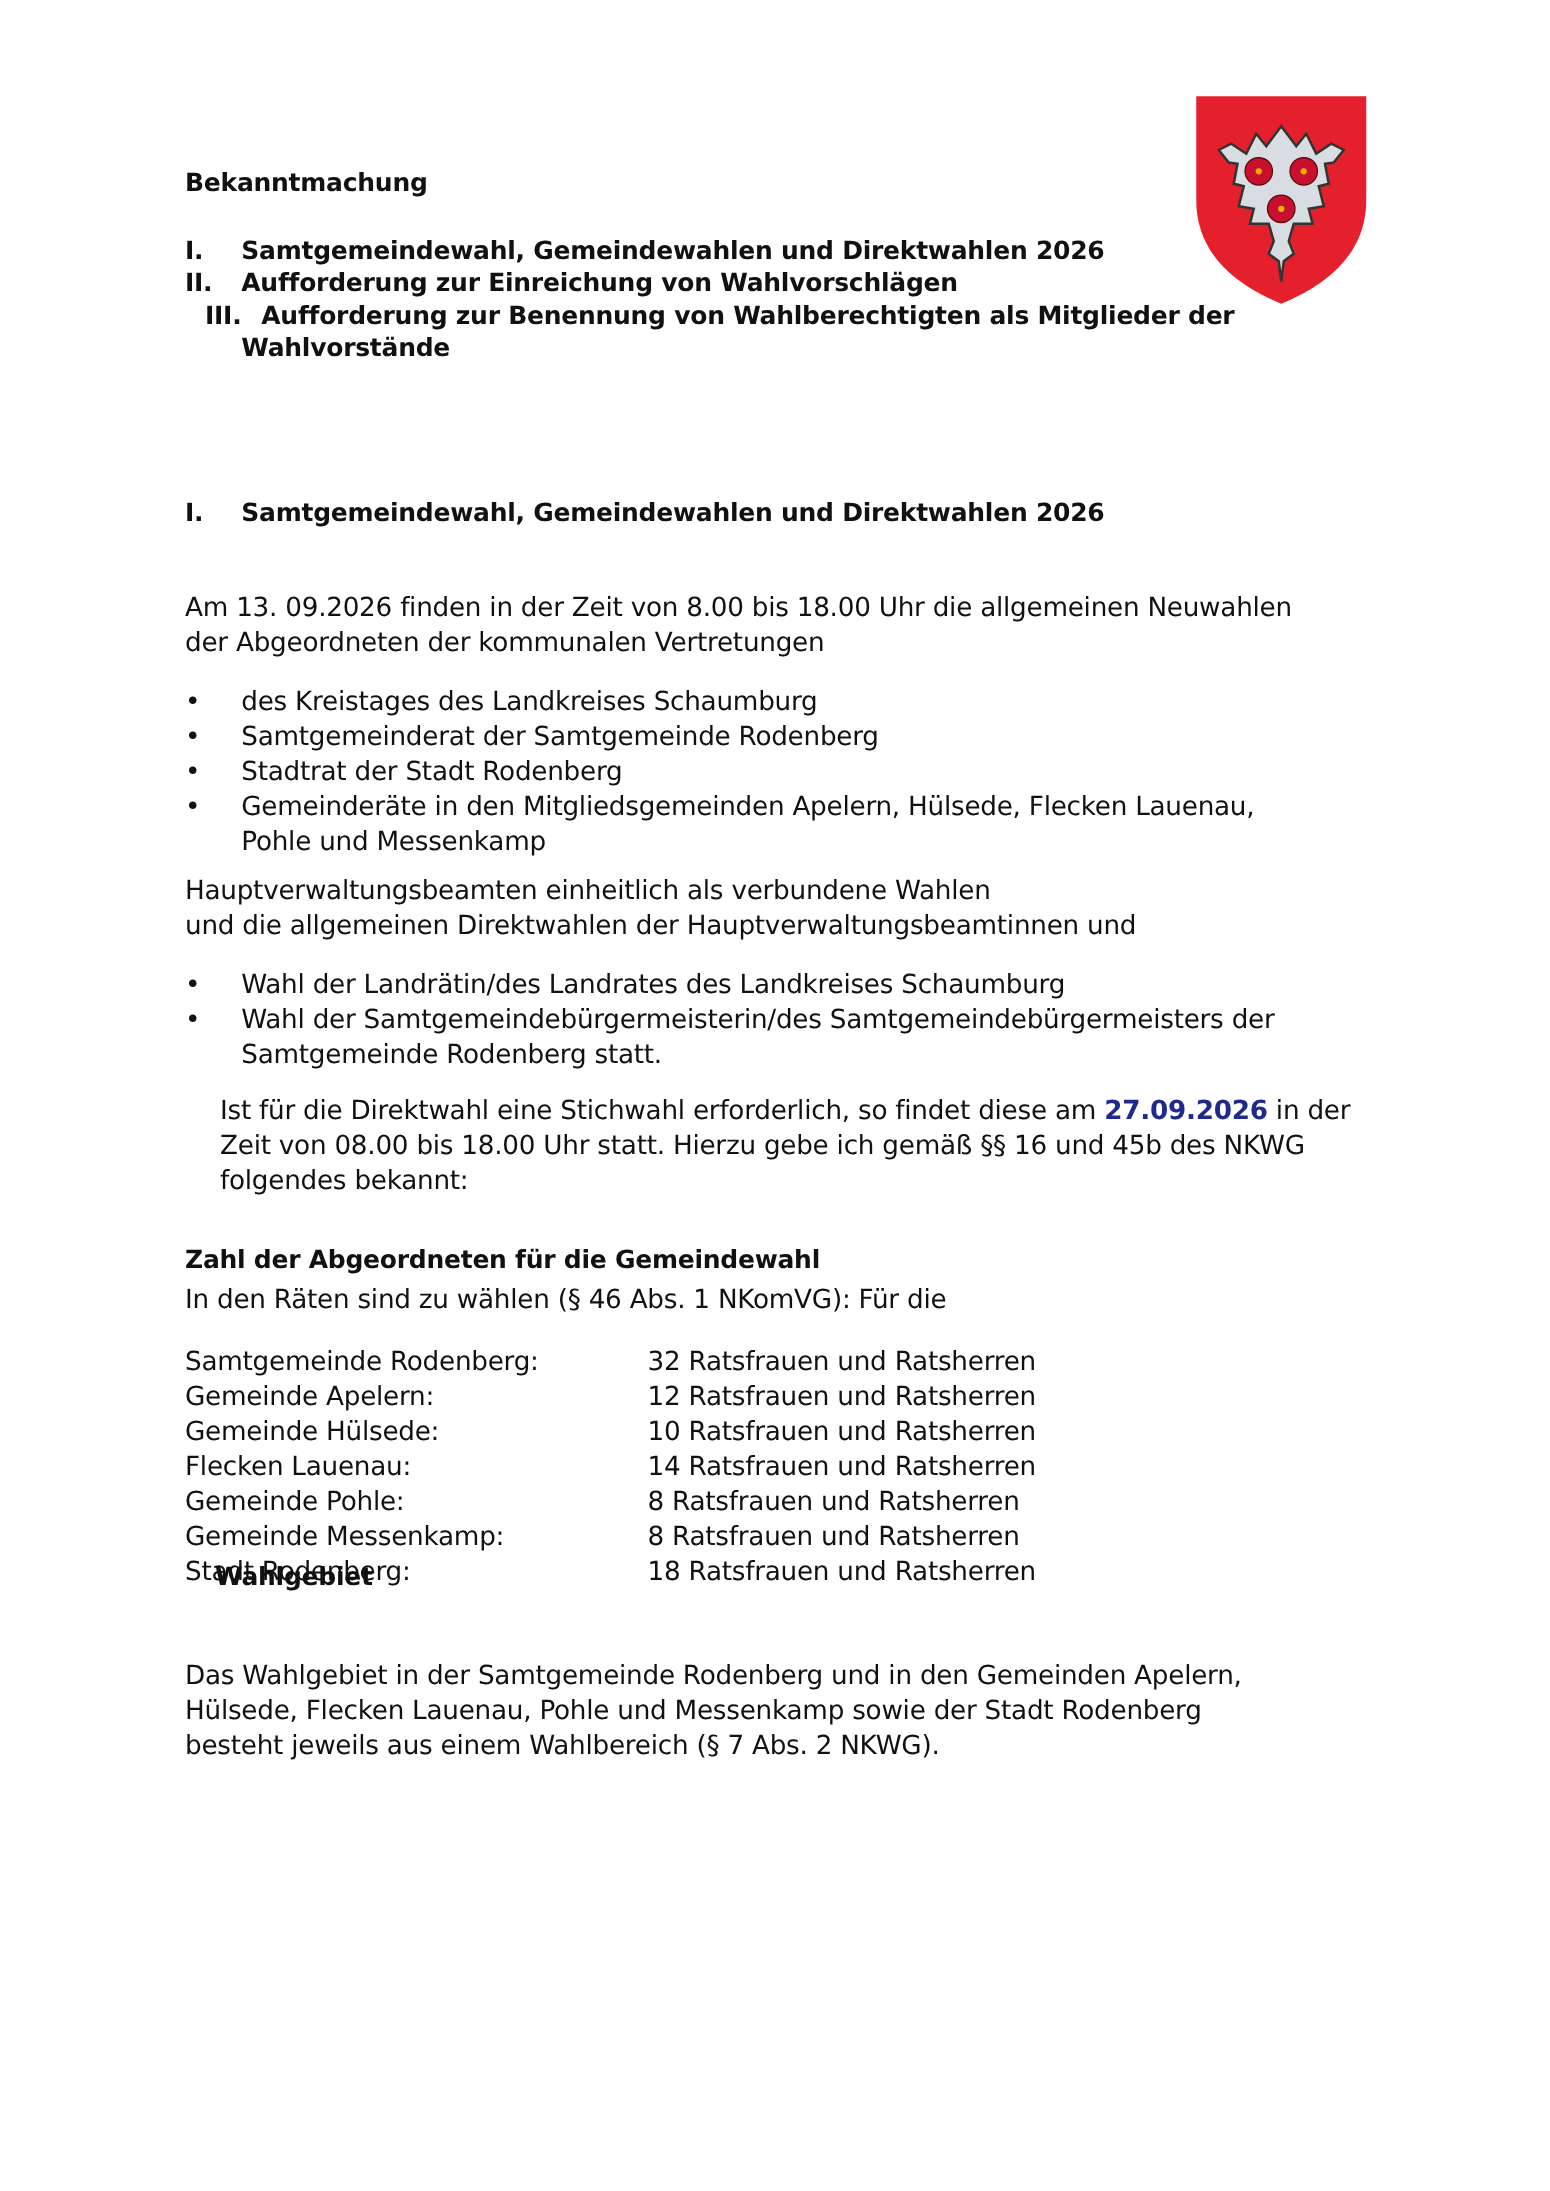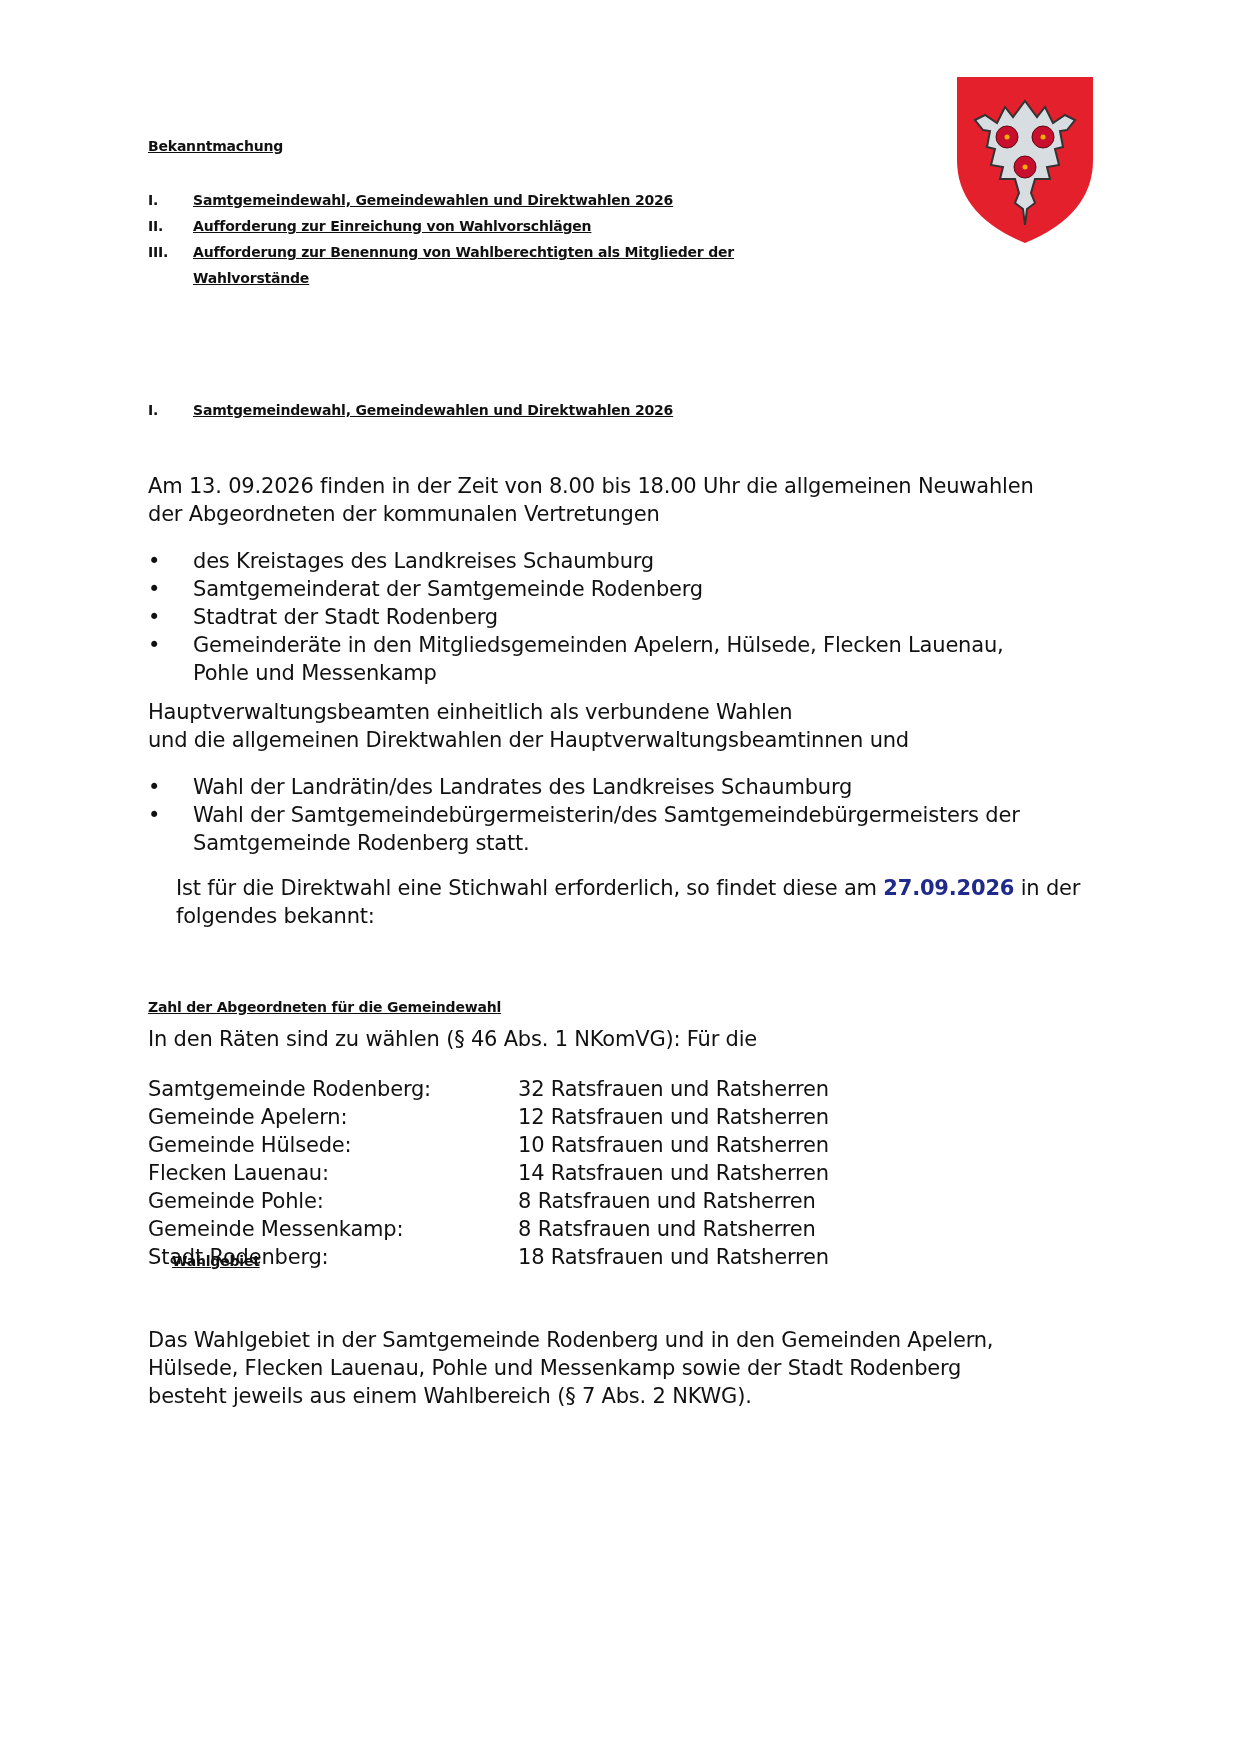--- a/index.html
+++ b/index.html
@@ -2,21 +2,21 @@
 <html><head>
 <meta charset="utf-8">
 <style>
   html, body { margin: 0; padding: 0; background: #ffffff; }
   body { width: 1240px; height: 1753px; position: relative; overflow: hidden;
          font-family: "DejaVu Sans", sans-serif; color: #111; }
   .page { position: absolute; left: 0; top: 0; width: 1240px; height: 1753px; }
   .crest { position: absolute; left: 955px; top: 75px; width: 140px; height: 170px; }
   .abs { position: absolute; left: 148px; font-size: 21px; line-height: 28px; letter-spacing: -0.2px; }
   .bold { font-weight: normal; }
-  .heading { font-weight: bold; font-size: 14px; text-decoration: underline; }
+  .heading { font-weight: bold; font-size: 20px; }
   .roman { display: inline-block; width: 45px; }
   .bul-row { display: flex; }
   .bul { width: 45px; flex: 0 0 45px; }
   .hl-blue { color: #1f2a8a; font-weight: bold; }
   .table-row { display: flex; height: 28px; }
   .tcol1 { width: 370px; }
 </style>
 </head>
 <body>
 
@@ -38,21 +38,21 @@
   </svg>
 
   <div class="abs heading" style="top:132px;">Bekanntmachung</div>
 
   <div class="abs heading" style="top:186px;">
     <span class="roman">I.</span><span>Samtgemeindewahl, Gemeindewahlen und Direktwahlen 2026</span>
   </div>
   <div class="abs heading" style="top:212px;">
     <span class="roman">II.</span><span>Aufforderung zur Einreichung von Wahlvorschlägen</span>
   </div>
-  <div class="abs heading" style="top:238px;">
+  <div class="abs heading" style="top:238px;margin-left:16px;">
     <span class="roman">III.</span><span>Aufforderung zur Benennung von Wahlberechtigten als Mitglieder der</span>
   </div>
   <div class="abs heading" style="top:264px;">
     <span class="roman"></span><span>Wahlvorstände</span>
   </div>
 
   <div class="abs heading" style="top:396px;">
     <span class="roman">I.</span><span>Samtgemeindewahl, Gemeindewahlen und Direktwahlen 2026</span>
   </div>
 
@@ -91,20 +91,21 @@
         <span>Wahl der Landrätin/des Landrates des Landkreises Schaumburg</span>
       </div>
     <div class="bul-row">
         <span class="bul">•</span>
         <span><span>Wahl der Samtgemeindebürgermeisterin/des Samtgemeindebürgermeisters der</span><br><span>Samtgemeinde Rodenberg statt.</span></span>
       </div>
   </div>
 
   <div class="abs" style="top:874px;margin-left:28px;">
     <div><span>Ist für die Direktwahl eine Stichwahl erforderlich, so findet diese am </span><span class="hl-blue">27.09.2026</span><span> in der</span></div>
+    <div>Zeit von 08.00 bis 18.00 Uhr statt. Hierzu gebe ich gemäß §§ 16 und 45b des NKWG</div>
     <div>folgendes bekannt:</div>
   </div>
 
   <div class="abs heading" style="top:975px;margin-top:18px;">Zahl der Abgeordneten für die Gemeindewahl</div>
 
   <div class="abs" style="top:1025px;">In den Räten sind zu wählen (§ 46 Abs. 1 NKomVG): Für die</div>
 
   <div class="abs" style="top:1075px;">
     <div class="table-row">
         <span class="tcol1">Samtgemeinde Rodenberg:</span>

